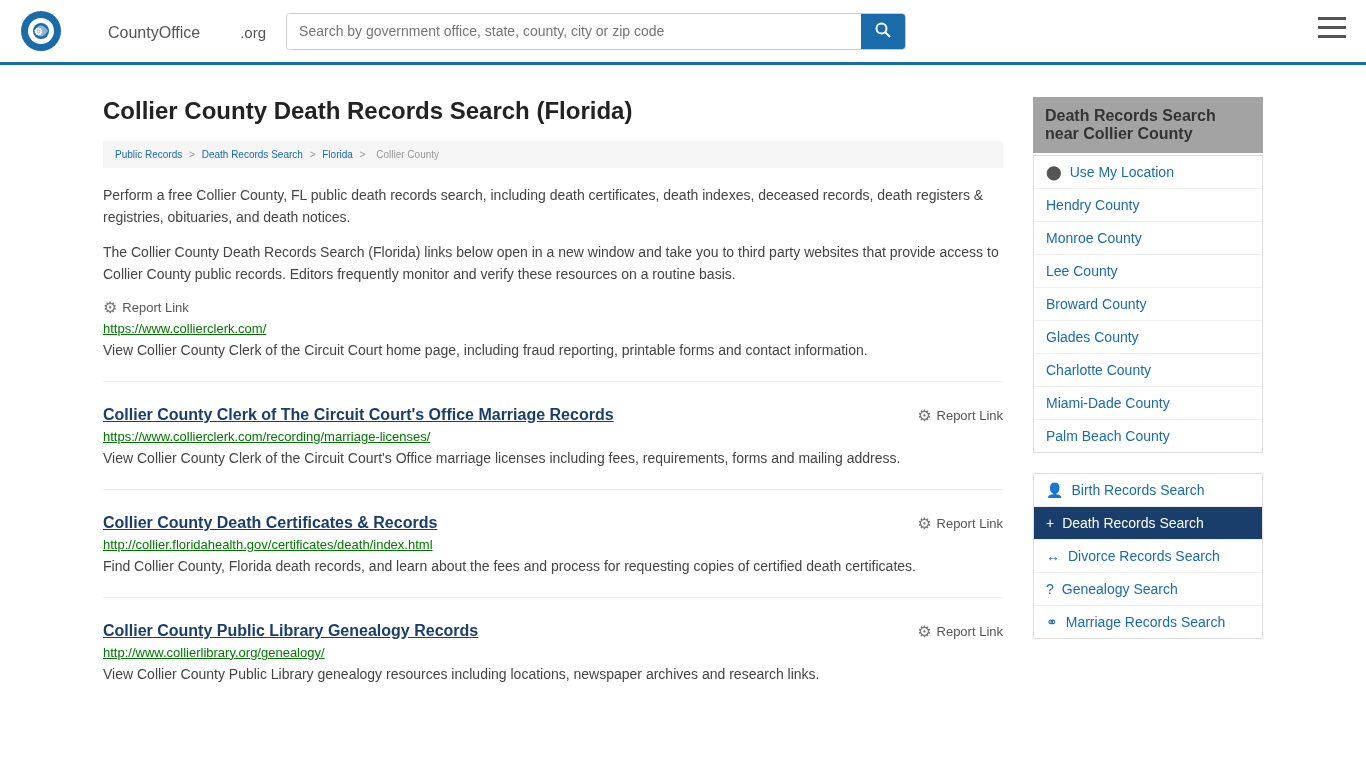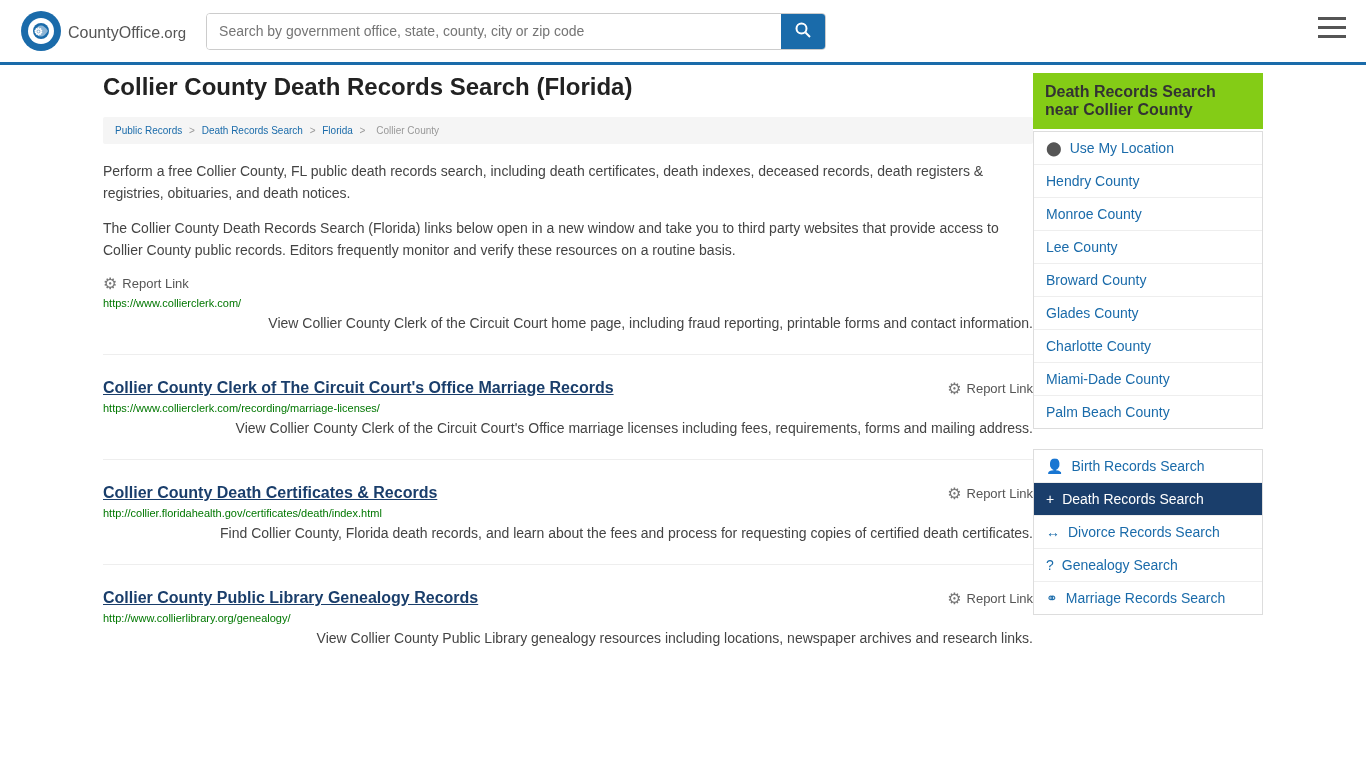--- a/index.html
+++ b/index.html
@@ -26,20 +26,21 @@
     }
     .logo-text {
       font-size: 20px;
       font-weight: bold;
       color: #1a6baa;
     }
     .logo-text span {
       color: #555;
       font-weight: normal;
       font-size: 16px;
+      margin-left: 40px;
     }
     .search-bar {
       flex: 1;
       max-width: 620px;
       display: flex;
       border: 1px solid #ccc;
       border-radius: 4px;
       overflow: hidden;
     }
     .search-bar input {
@@ -61,22 +62,23 @@
       font-size: 22px;
       cursor: pointer;
       color: #555;
       margin-left: auto;
     }
 
     
     .main-container {
       display: flex;
       max-width: 1200px;
-      margin: 8px auto;
+      margin: 32px auto;
       padding: 0 20px;
+      gap: 30px;
     }
 
     
     .content {
       flex: 1;
     }
     .page-title {
       font-size: 24px;
       font-weight: bold;
       color: #222;
@@ -137,40 +139,40 @@
       display: flex;
       align-items: center;
       gap: 5px;
       color: #555;
       font-size: 13px;
       cursor: pointer;
       white-space: nowrap;
     }
     .record-url {
       color: #007700;
-      font-size: 11px;
+      font-size: 13px;
       margin-bottom: 4px;
+      text-decoration: underline;
     }
     .record-desc {
       font-size: 14px;
       color: #444;
       line-height: 1.5;
-      text-align: right;
     }
 
     
     .sidebar {
       width: 230px;
       min-width: 230px;
     }
     .sidebar-section-title {
       font-size: 16px;
       font-weight: bold;
       color: #333;
-      background: #84cc16;
+      background: #a3a3a3;
       padding: 10px 12px;
       margin-bottom: 2px;
     }
     .sidebar-section {
       margin-bottom: 20px;
     }
     .sidebar-links {
       list-style: none;
       border: 1px solid #ddd;
     }

